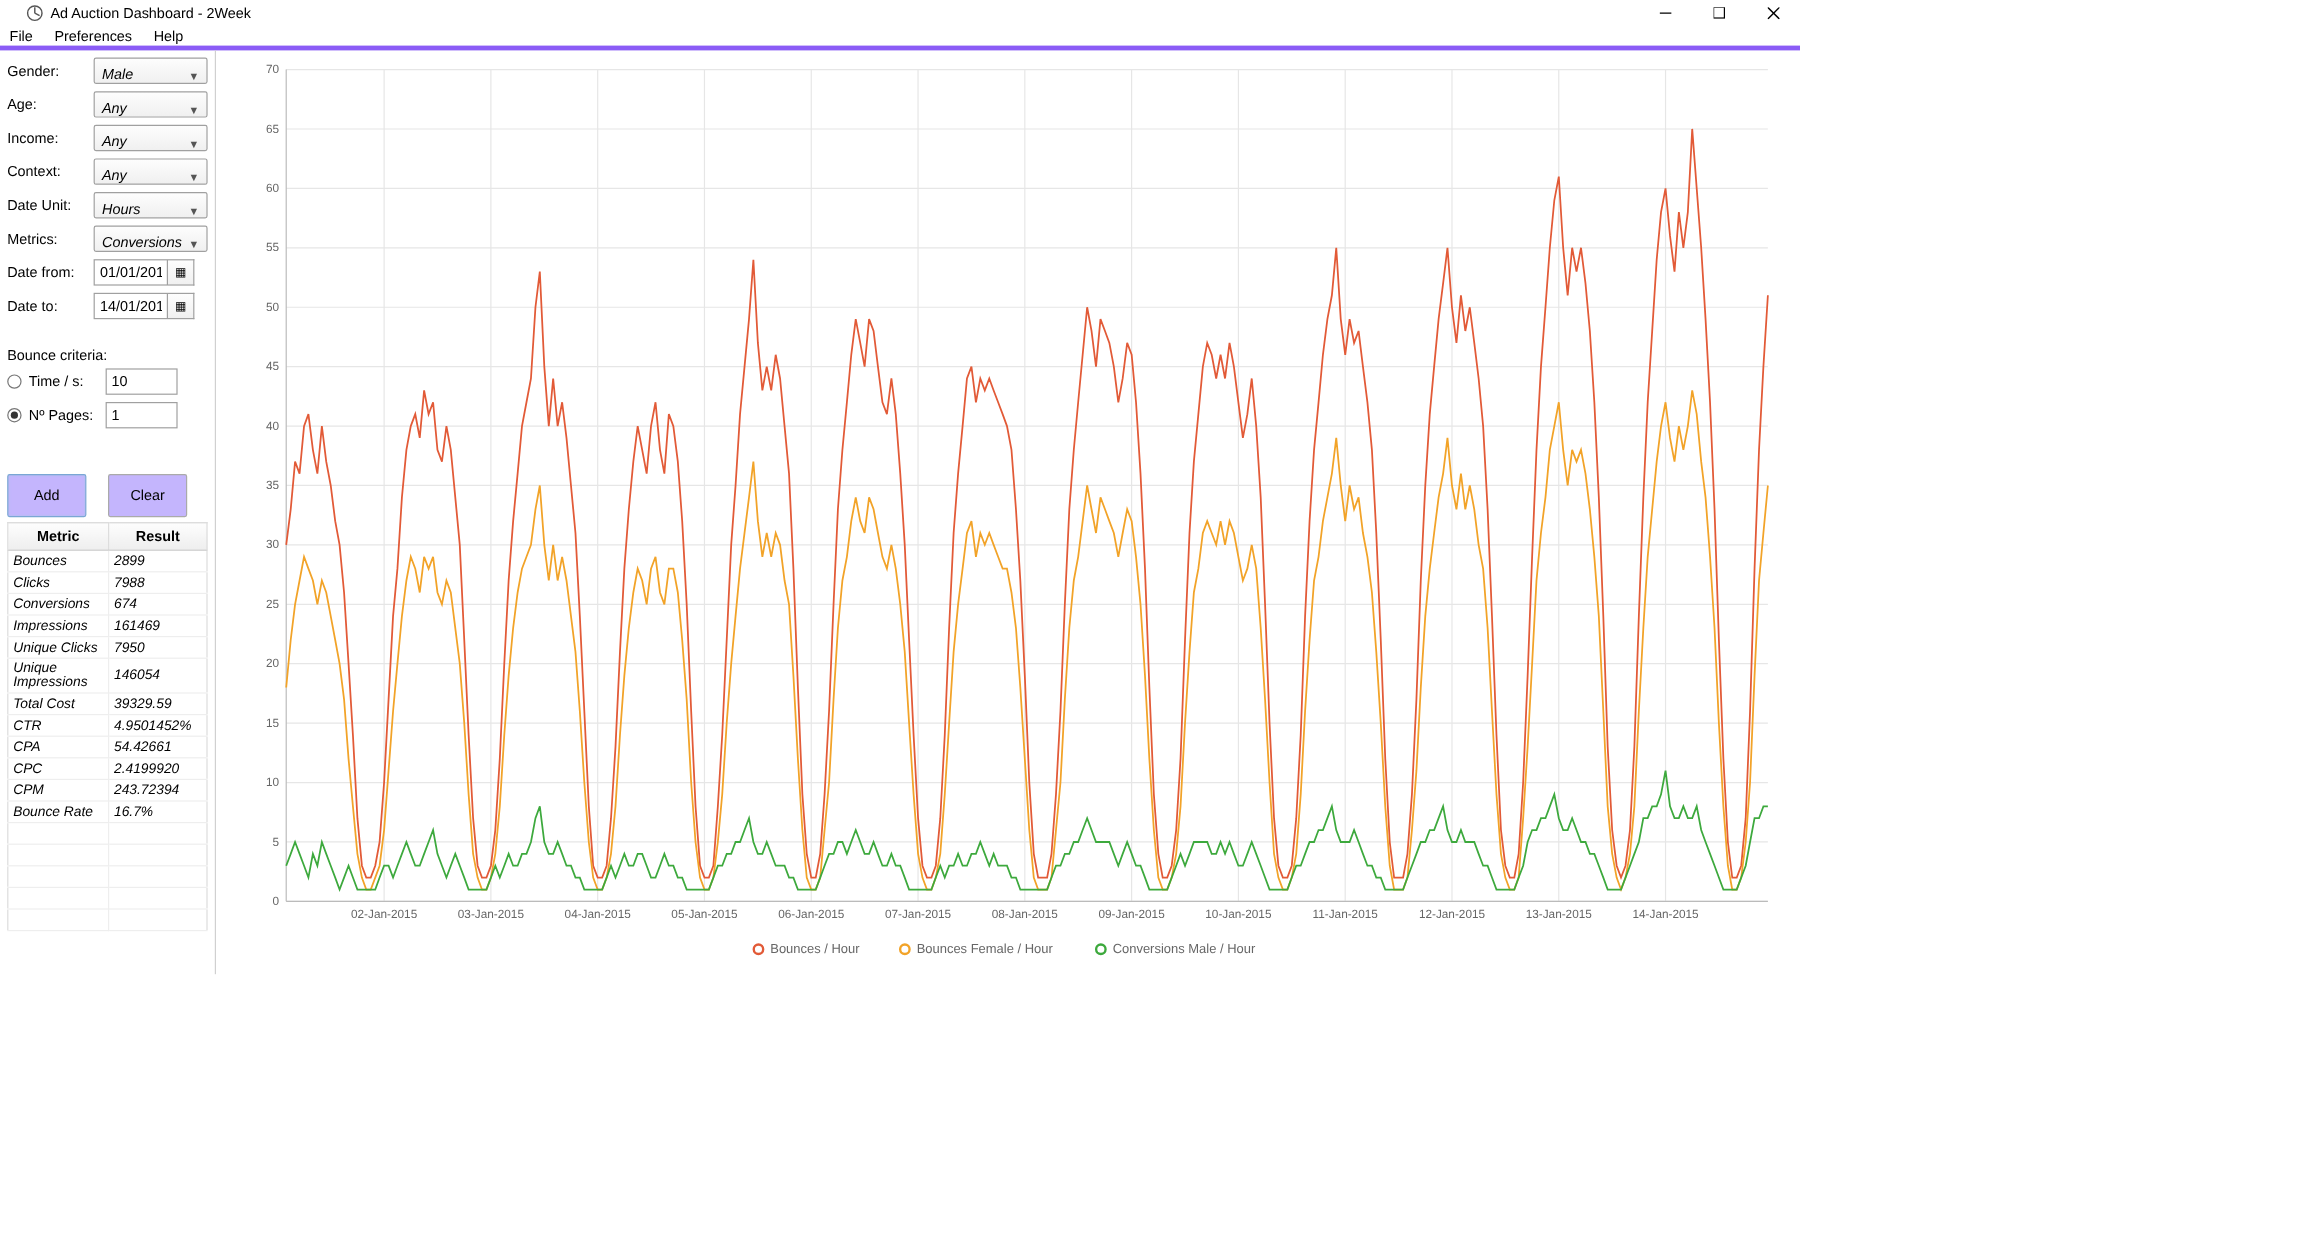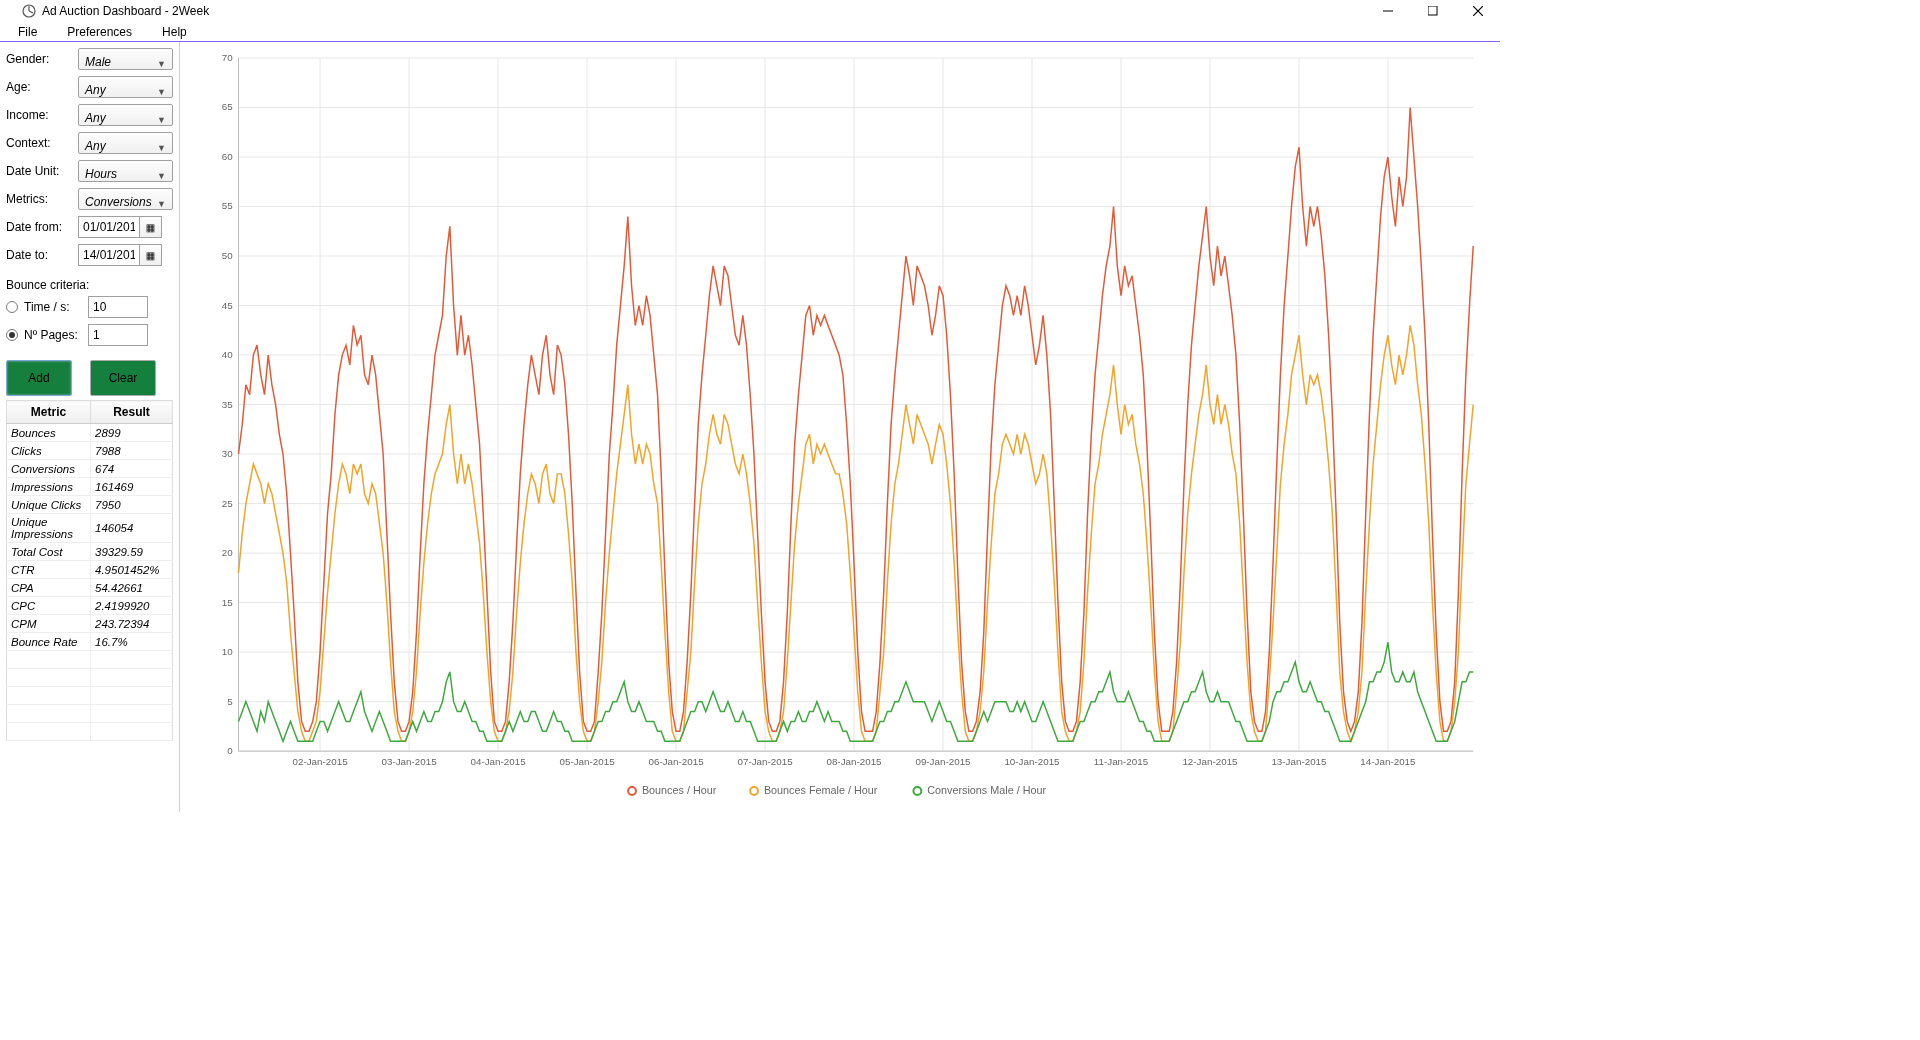--- a/index.html
+++ b/index.html
@@ -28,23 +28,22 @@
 .titlebar-buttons { display: flex; }
 .titlebar-btn {
   width: 45px; height: 22px;
   display: flex; align-items: center; justify-content: center;
   font-size: 10px;
 }
 .menubar {
   height: 20px;
   display: flex;
   align-items: center;
-  gap: 14px;
-  padding-left: 10px;
-  border-bottom: 1px solid #8b5cf6;
+  gap: 2px;
+  border-bottom: 4px solid #8b5cf6;
 }
 .menubar span { padding: 2px 8px; font-size: 12px; }
 .main {
   display: flex;
   height: calc(100% - 42px);
   gap: 27px;
 }
 .sidebar {
   width: 180px;
   border-right: 1px solid #d0d0d0;
@@ -83,34 +82,35 @@
   font-size: 12px;
 }
 .datefield .cal {
   width: 22px; height: 22px;
   border: 1px solid #a0a0a0;
   border-left: 0;
   background: linear-gradient(#fdfdfd, #f0f0f0);
   display: flex; align-items: center; justify-content: center;
   font-size: 10px;
 }
-.bounce-head { margin-top: 12px; margin-bottom: 4px; font-size: 12px; }
+.bounce-head { margin-top: 23px; margin-bottom: 4px; font-size: 12px; }
 .bounce-row { display: flex; align-items: center; margin-bottom: 6px; }
 .bounce-row .radio { width: 12px; height: 12px; border: 1px solid #777; border-radius: 50%; margin-right: 6px; display: flex; align-items: center; justify-content: center; }
 .bounce-row .radio.sel::after { content: ""; width: 6px; height: 6px; background: #333; border-radius: 50%; }
 .bounce-row .rlabel { width: 64px; font-size: 12px; }
 .bounce-row input { width: 60px; border: 1px solid #a0a0a0; height: 22px; padding: 0 4px; font-size: 12px; }
 .btns { display: flex; gap: 18px; margin-top: 14px; }
 .btn {
   width: 66px; height: 36px;
   border: 1px solid #aaa;
-  background: #15803d;
+  background: #c4b5fd;
   border-radius: 2px;
   display: flex; align-items: center; justify-content: center;
   font-size: 12px;
+  margin-top: 24px;
 }
 .btn.add { border: 1px solid #7aa7d4; box-shadow: 0 0 2px #a8c7e8 inset; }
 .metrics-table {
   width: 100%;
   border: 1px solid #ddd;
   margin-top: 4px;
   border-collapse: collapse;
 }
 .metrics-table th {
   background: linear-gradient(#fdfdfd, #eee);

